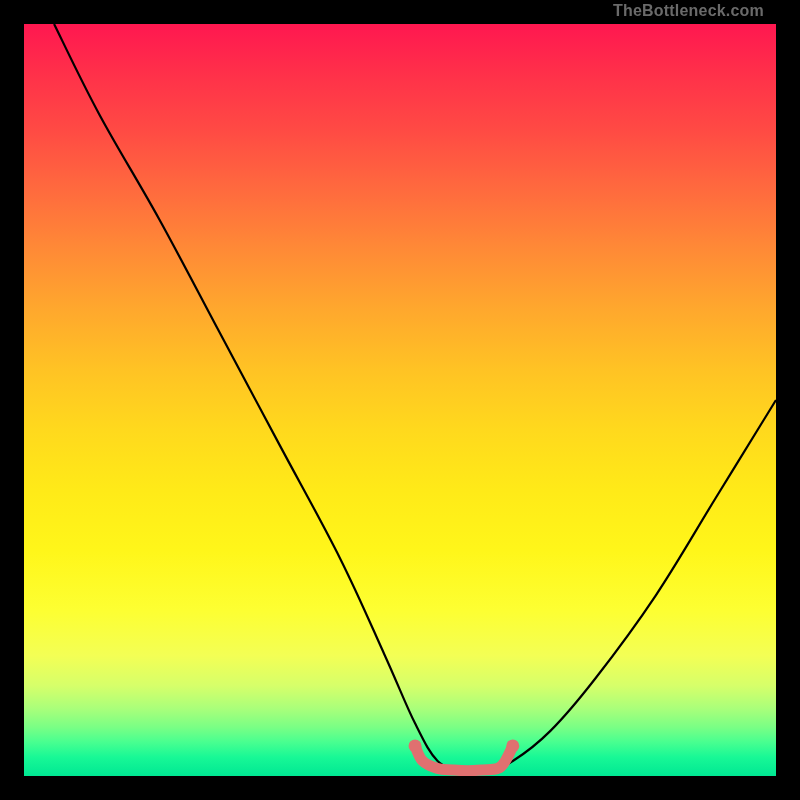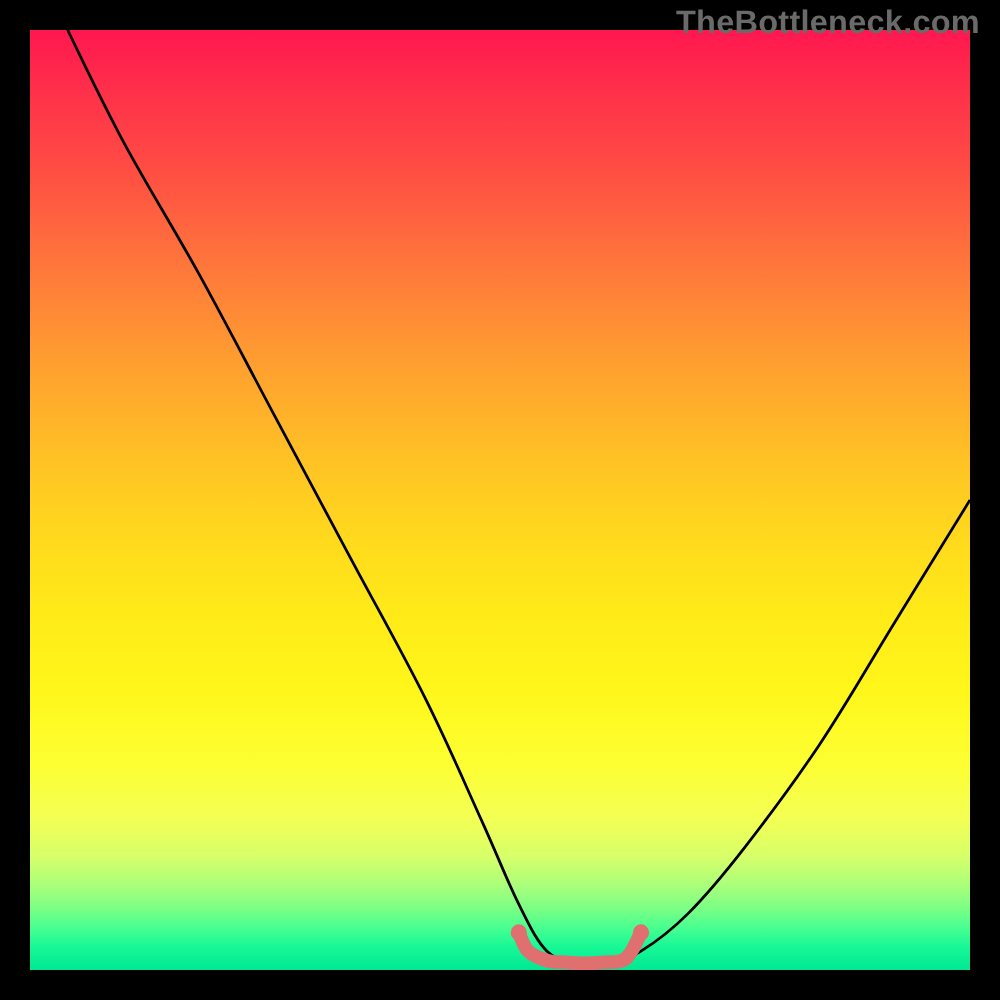--- a/index.html
+++ b/index.html
@@ -13,22 +13,22 @@
   }
   .frame {
     position: relative;
     width: 800px;
     height: 800px;
     background: #000;
   }
   .attribution {
     position: absolute;
     top: 2px;
-    right: 16px;
-    font-size: 26px;
+    right: 36px;
+    font-size: 16px;
     font-weight: 600;
     color: #6a6a6a;
     letter-spacing: 0.2px;
     z-index: 10;
   }
   .plot-bg {
     position: absolute;
     left: 24px;
     top: 24px;
     width: 752px;

